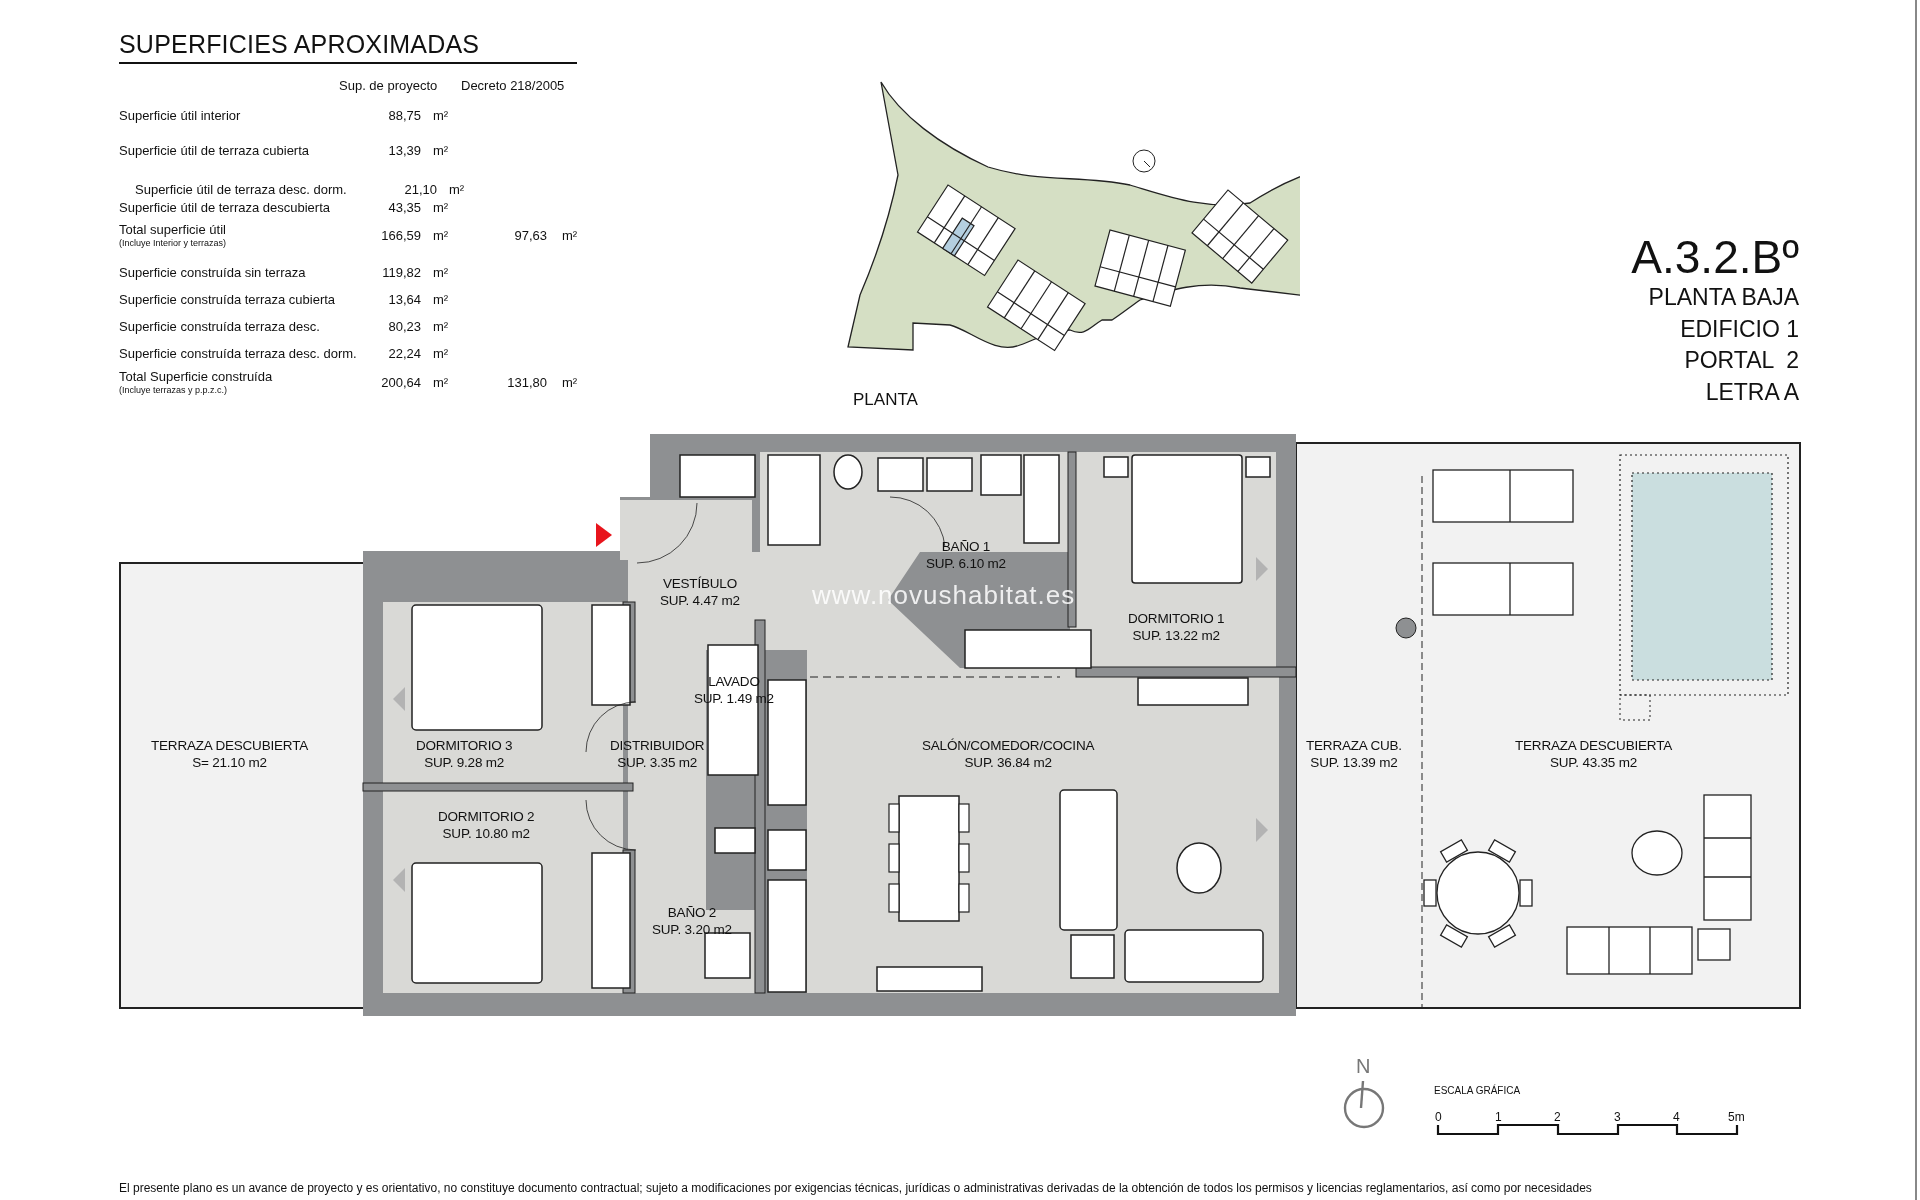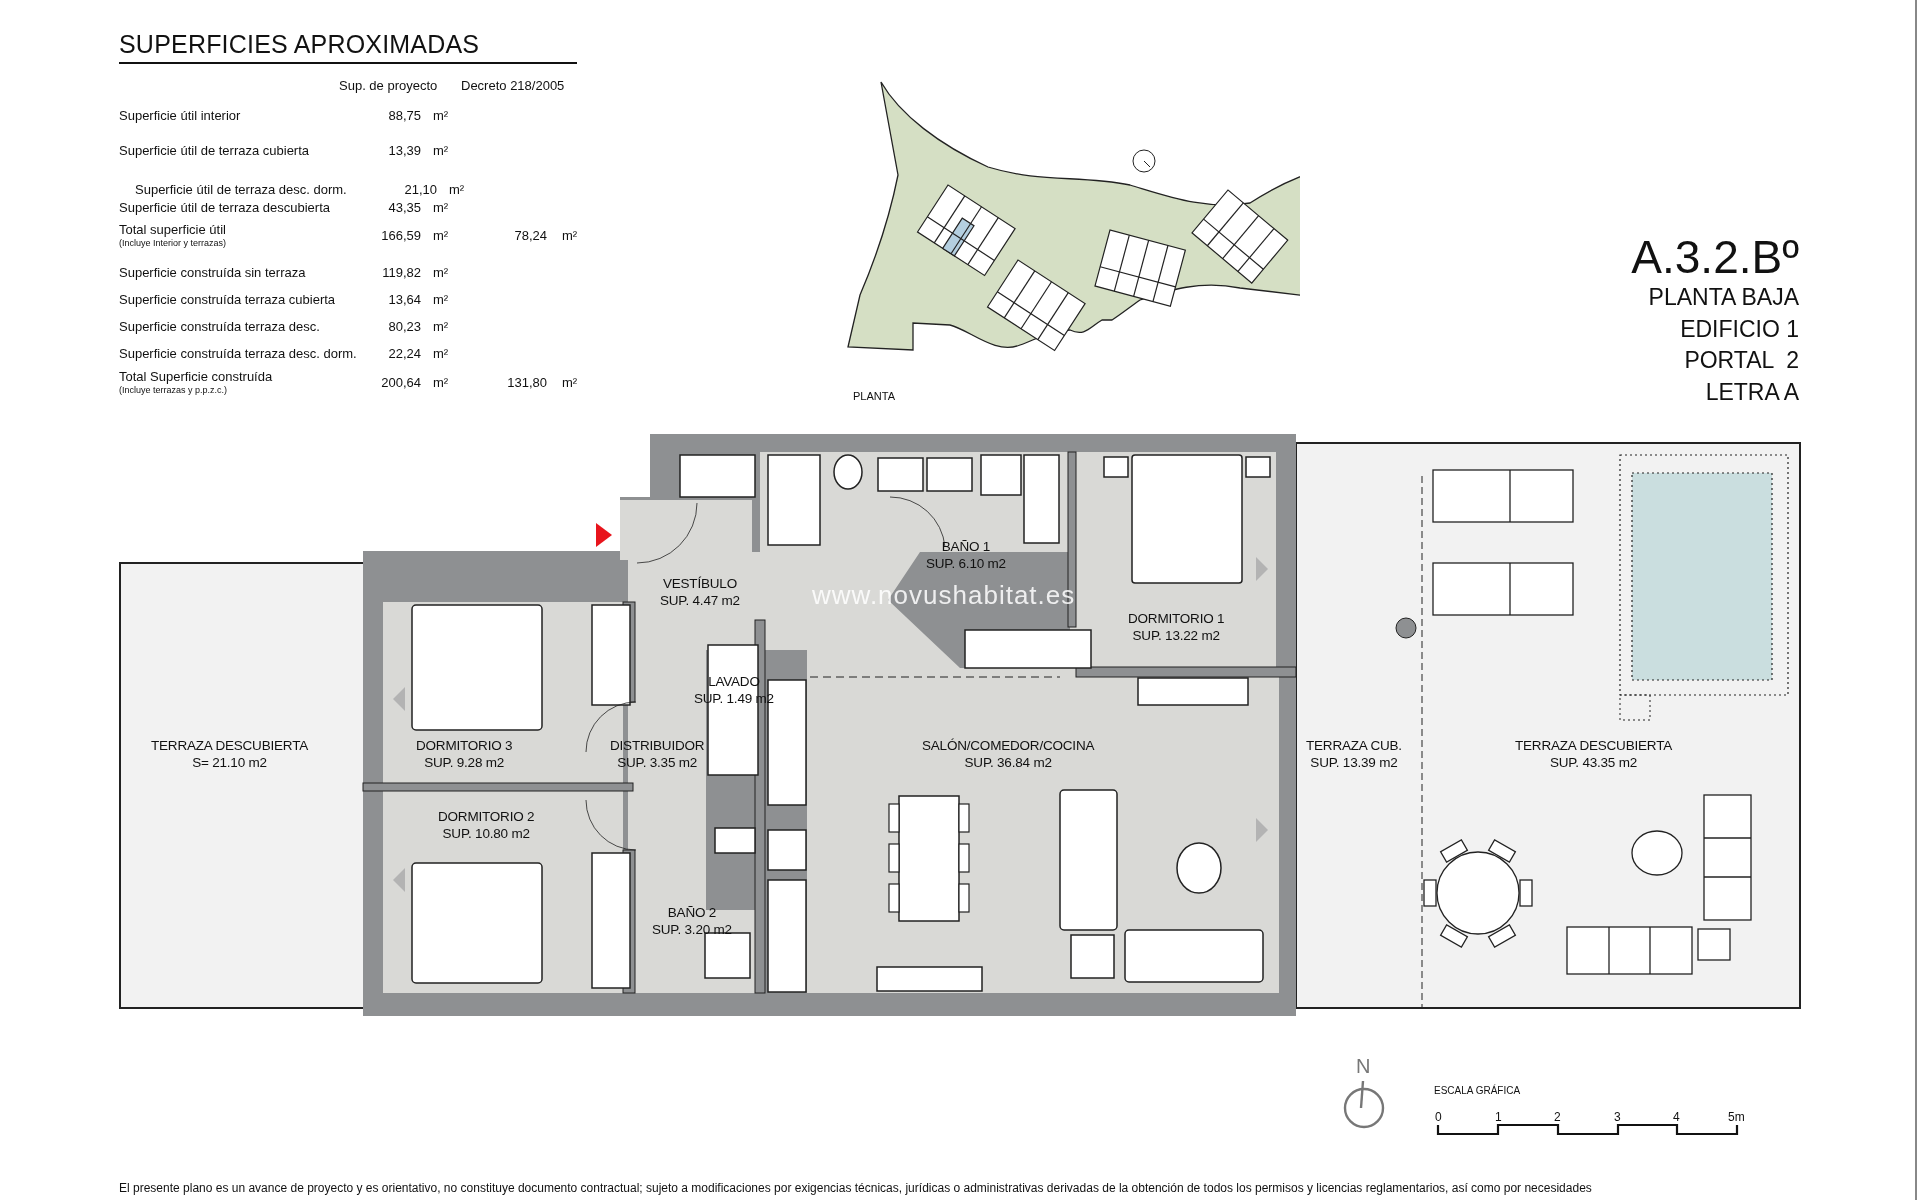--- a/index.html
+++ b/index.html
@@ -13,21 +13,21 @@
   .row .lbl { position:absolute; left:0; top:0; white-space:nowrap; }
   .row .sub { position:absolute; left:0; top:15px; font-size:9px; white-space:nowrap; }
   .row .v1 { position:absolute; right:168px; top:0; text-align:right; }
   .row .u1 { position:absolute; left:314px; top:0; }
   .row .v2 { position:absolute; right:28px; top:0; text-align:right; }
   .row .u2 { position:absolute; left:443px; top:0; }
   
   .unit-code { right:121px; top:230px; font-size:46px; font-weight:400; text-align:center; }
   .unit-line { right:121px; font-size:23px; text-align:left; }
   
-  .planta-lbl { left:853px; top:390px; font-size:11px; }
+  .planta-lbl { left:853px; top:390px; font-size:17px; }
   
   .room-lbl { position:absolute; font-size:13.5px; text-align:center; line-height:17px; white-space:nowrap; letter-spacing:-0.2px; }
   .watermark { left:812px; top:580px; font-size:26px; color:rgba(255,255,255,0.85); letter-spacing:1px; font-weight:400; }
   .scale-title { left:1434px; top:1085px; font-size:10px; }
   .scale-num { position:absolute; top:1110px; font-size:12px; }
   .version { right:121px; top:1158px; font-size:13px;margin-top:44px; }
   .disclaimer { left:119px; top:1181px; font-size:12px; white-space:nowrap; }
   .entry-arrow { left:596px; top:523px; width:0; height:0; border-top:12px solid transparent; border-bottom:12px solid transparent; border-left:16px solid #e8141c; }
 </style>
 </head>
@@ -57,21 +57,21 @@
     <div class="abs row" style="top: 182px; margin-left: 16px;">
       <span class="lbl" style="top:0px">Superficie útil de terraza desc. dorm.</span>
       <span class="v1">21,10</span>
       <span class="u1">m²</span>
     </div>
     <div class="abs row" style="top: 228px;">
       <span class="lbl" style="top:-6px">Total superficie útil</span>
       <span class="sub" style="top:10px">(Incluye Interior y terrazas)</span>
       <span class="v1">166,59</span>
       <span class="u1">m²</span>
-      <span class="v2" style="right:42px">78,24</span>
+      <span class="v2" style="right:42px">97,63</span>
       <span class="u2">m²</span>
     </div>
     <div class="abs row" style="top: 265px;">
       <span class="lbl" style="top:0px">Superficie construída sin terraza</span>
       <span class="v1">119,82</span>
       <span class="u1">m²</span>
     </div>
     <div class="abs row" style="top: 292px;">
       <span class="lbl" style="top:0px">Superficie construída terraza cubierta</span>
       <span class="v1">13,64</span>

